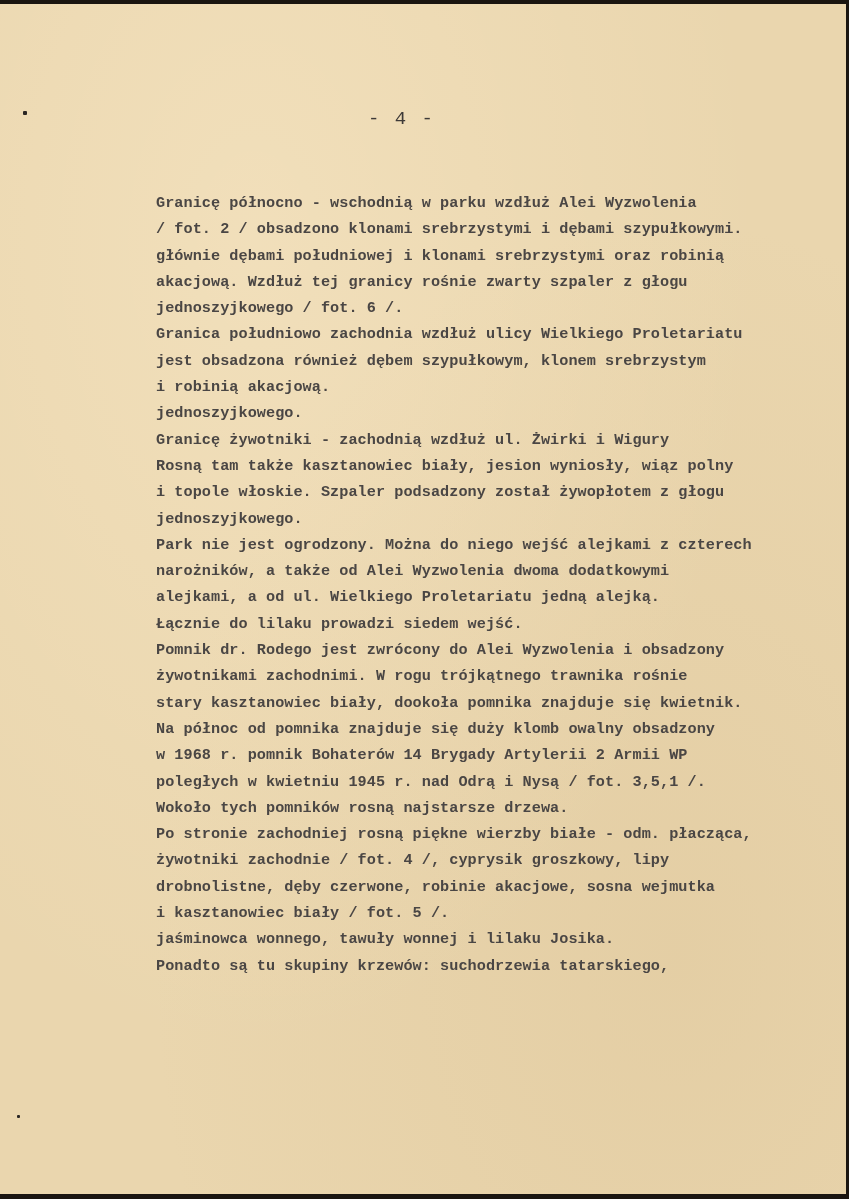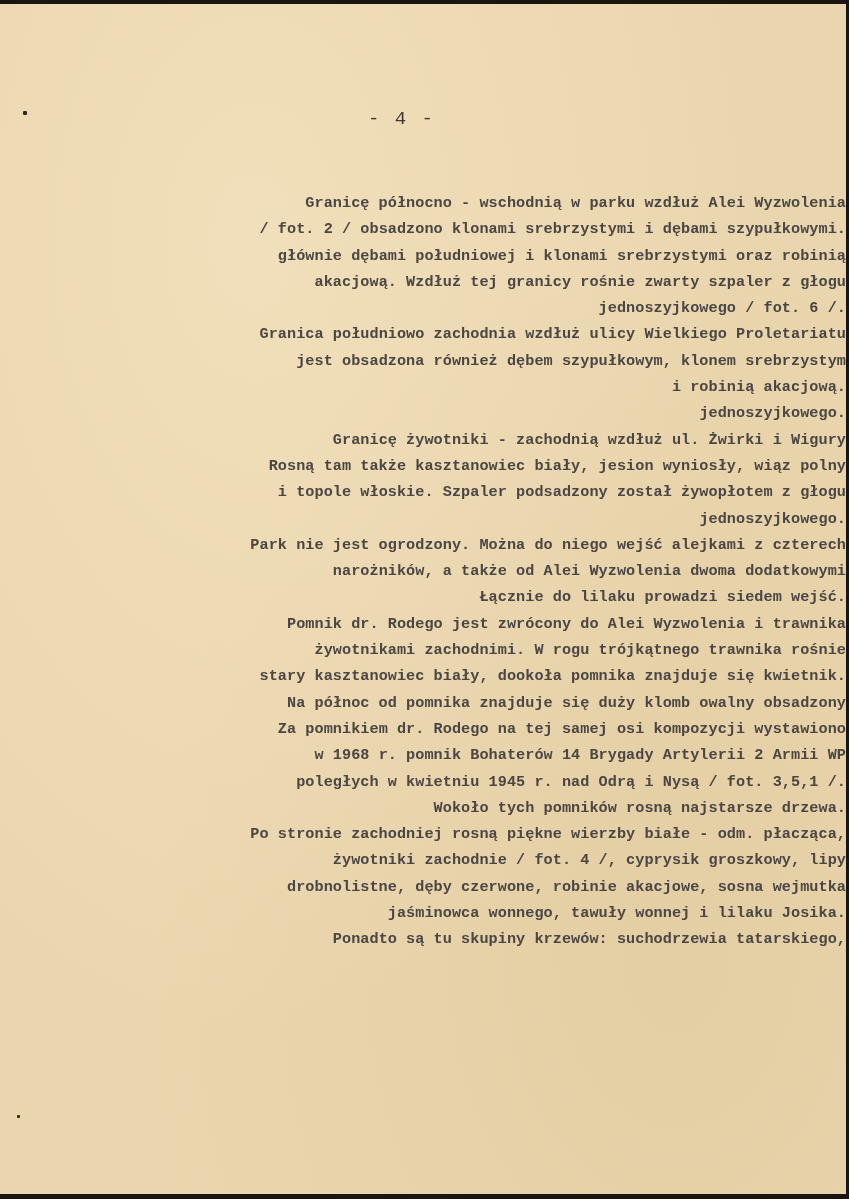--- a/index.html
+++ b/index.html
@@ -17,21 +17,21 @@
       radial-gradient(ellipse at 80% 80%, rgba(200,170,120,0.18), transparent 55%);
   }
   .page-number {
     position: absolute; left: 368px; top: 104px;
     font-size: 19px; color: #3e3a38; letter-spacing: 2px;
   }
   .dot {
     position: absolute; width: 4px; height: 4px; background: #2a2623; border-radius: 1px;
   }
   .body-text {
-    position: absolute; left: 156px; top: 186px; width: 690px; text-align: right;
+    position: absolute; left: 156px; top: 186px; width: 690px;
   }
   .line {
     font-size: 15.2px; line-height: 26.3px; height: 26.3px;
     color: #4a4644; white-space: pre; font-weight: bold;
     letter-spacing: 0.05px;
   }
 </style>
 </head>
 <body>
 
@@ -50,28 +50,29 @@
     <div class="line">Granica południowo zachodnia wzdłuż ulicy Wielkiego Proletariatu</div>
     <div class="line">jest obsadzona również dębem szypułkowym, klonem srebrzystym</div>
     <div class="line">i robinią akacjową.</div>
     <div class="line">jednoszyjkowego.</div>
     <div class="line">Granicę żywotniki - zachodnią wzdłuż ul. Żwirki i Wigury</div>
     <div class="line">Rosną tam także kasztanowiec biały, jesion wyniosły, wiąz polny</div>
     <div class="line">i topole włoskie. Szpaler podsadzony został żywopłotem z głogu</div>
     <div class="line">jednoszyjkowego.</div>
     <div class="line">Park nie jest ogrodzony. Można do niego wejść alejkami z czterech</div>
     <div class="line">narożników, a także od Alei Wyzwolenia dwoma dodatkowymi</div>
+    <div class="line">alejkami, a od ul. Wielkiego Proletariatu jedną alejką.</div>
     <div class="line">Łącznie do lilaku prowadzi siedem wejść.</div>
-    <div class="line">Pomnik dr. Rodego jest zwrócony do Alei Wyzwolenia i trawnika</div>
+    <div class="line">Pomnik dr. Rodego jest zwrócony do Alei Wyzwolenia i obsadzony</div>
     <div class="line">żywotnikami zachodnimi. W rogu trójkątnego trawnika rośnie</div>
     <div class="line">stary kasztanowiec biały, dookoła pomnika znajduje się kwietnik.</div>
     <div class="line">Na północ od pomnika znajduje się duży klomb owalny obsadzony</div>
-    <div class="line">Za pomnikiem dr. Rodego na tej samej osi kompozycji wystawiono</div>
     <div class="line">w 1968 r. pomnik Bohaterów 14 Brygady Artylerii 2 Armii WP</div>
     <div class="line">poległych w kwietniu 1945 r. nad Odrą i Nysą / fot. 3,5,1 /.</div>
     <div class="line">Wokoło tych pomników rosną najstarsze drzewa.</div>
     <div class="line">Po stronie zachodniej rosną piękne wierzby białe - odm. płacząca,</div>
     <div class="line">żywotniki zachodnie / fot. 4 /, cyprysik groszkowy, lipy</div>
     <div class="line">drobnolistne, dęby czerwone, robinie akacjowe, sosna wejmutka</div>
+    <div class="line">i kasztanowiec biały / fot. 5 /.</div>
     <div class="line">jaśminowca wonnego, tawuły wonnej i lilaku Josika.</div>
     <div class="line">Ponadto są tu skupiny krzewów: suchodrzewia tatarskiego,</div>
   </div>
 </div>
 
 </body></html>

